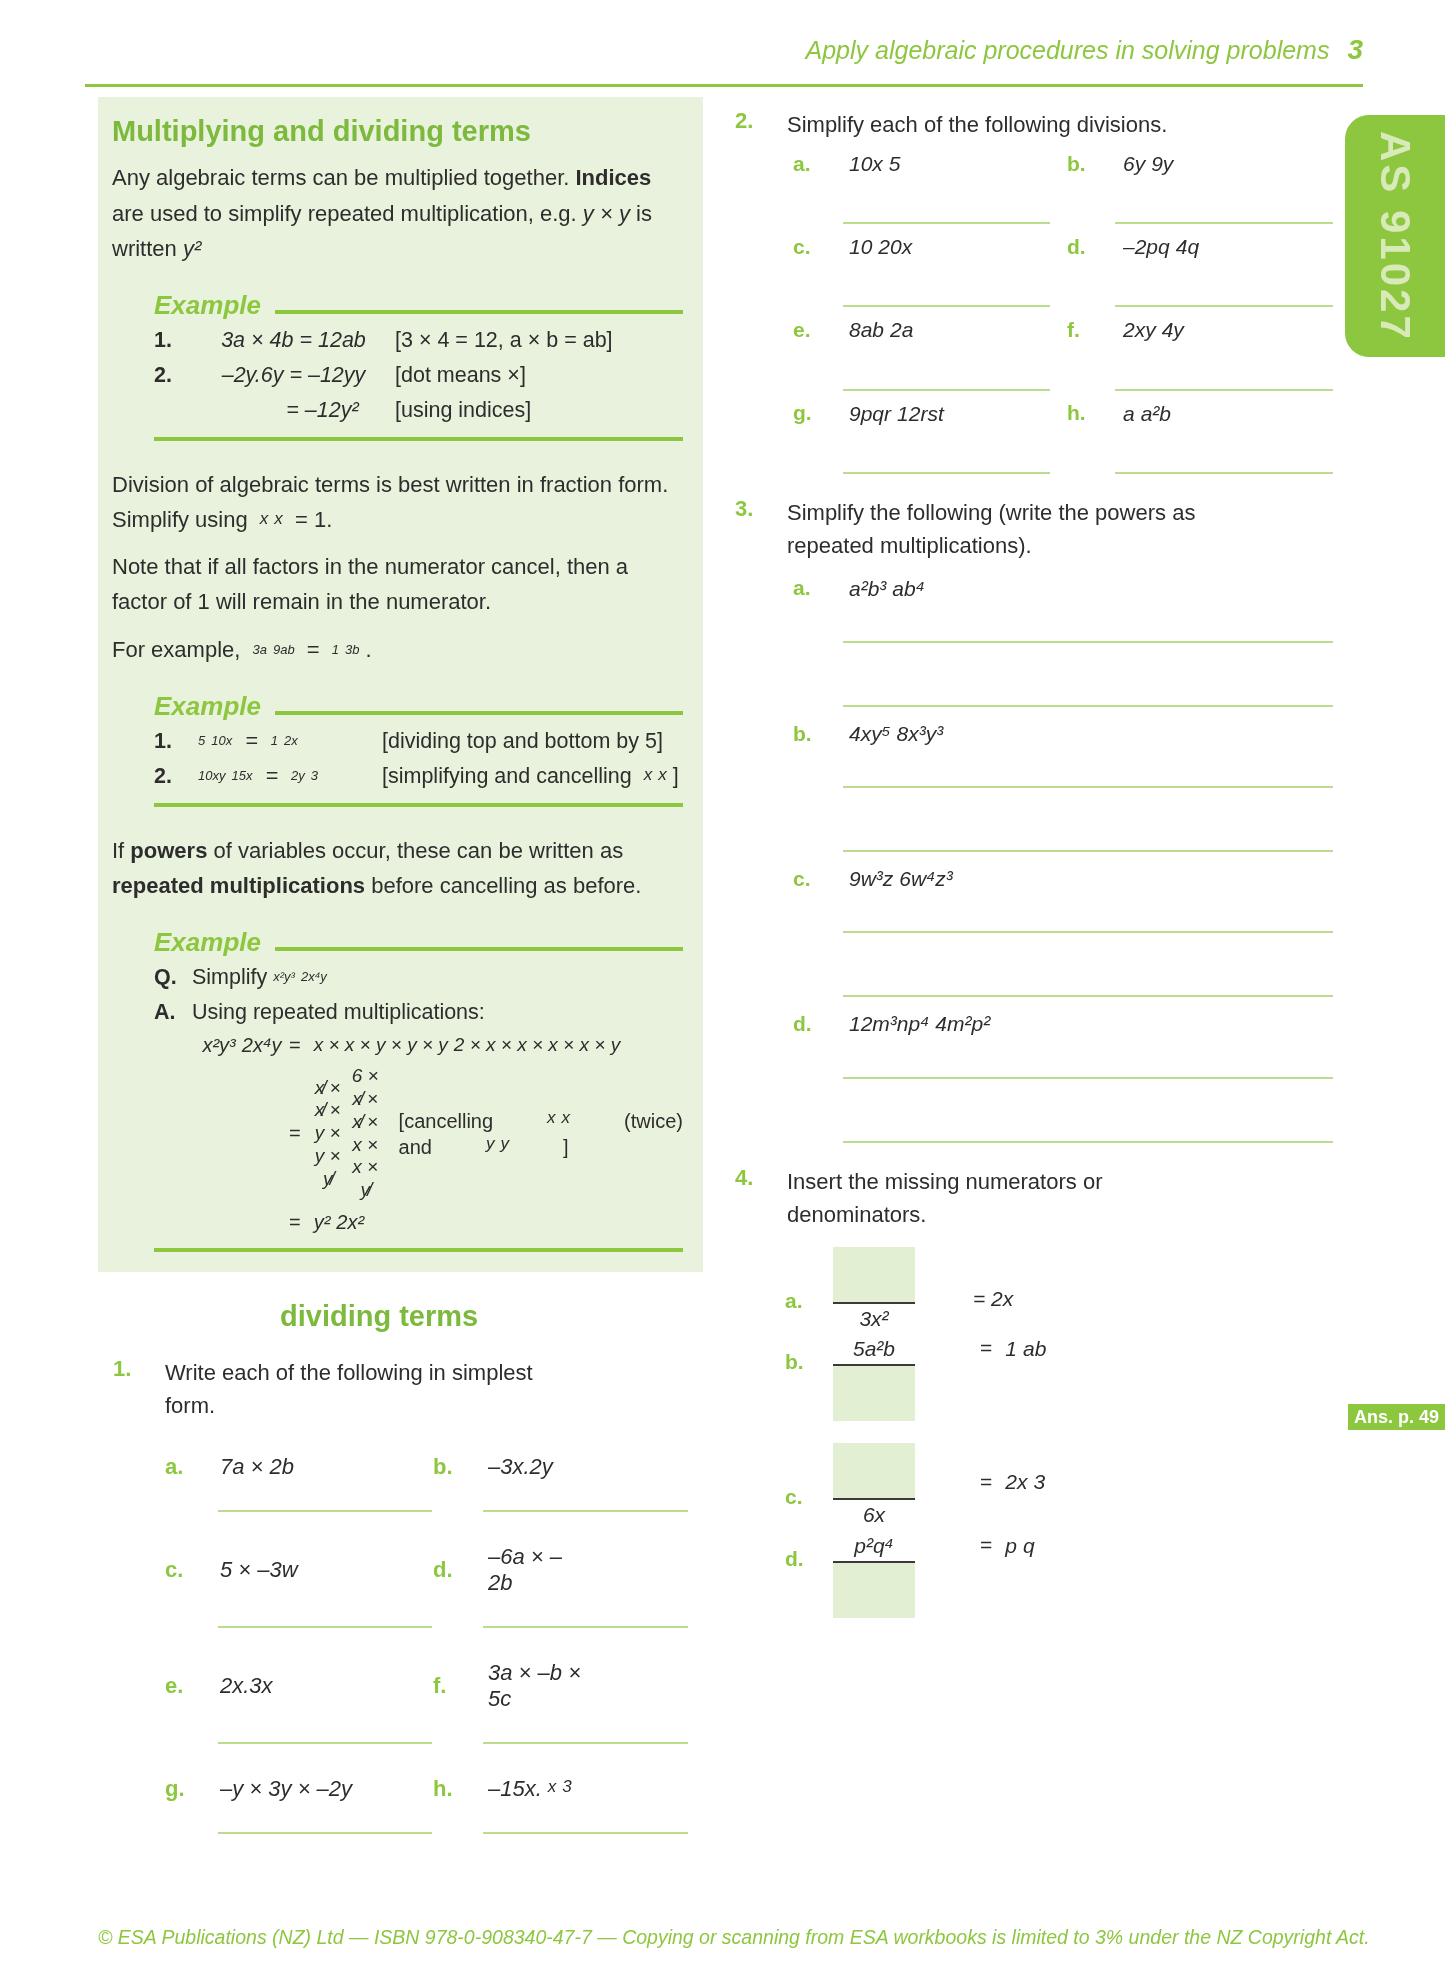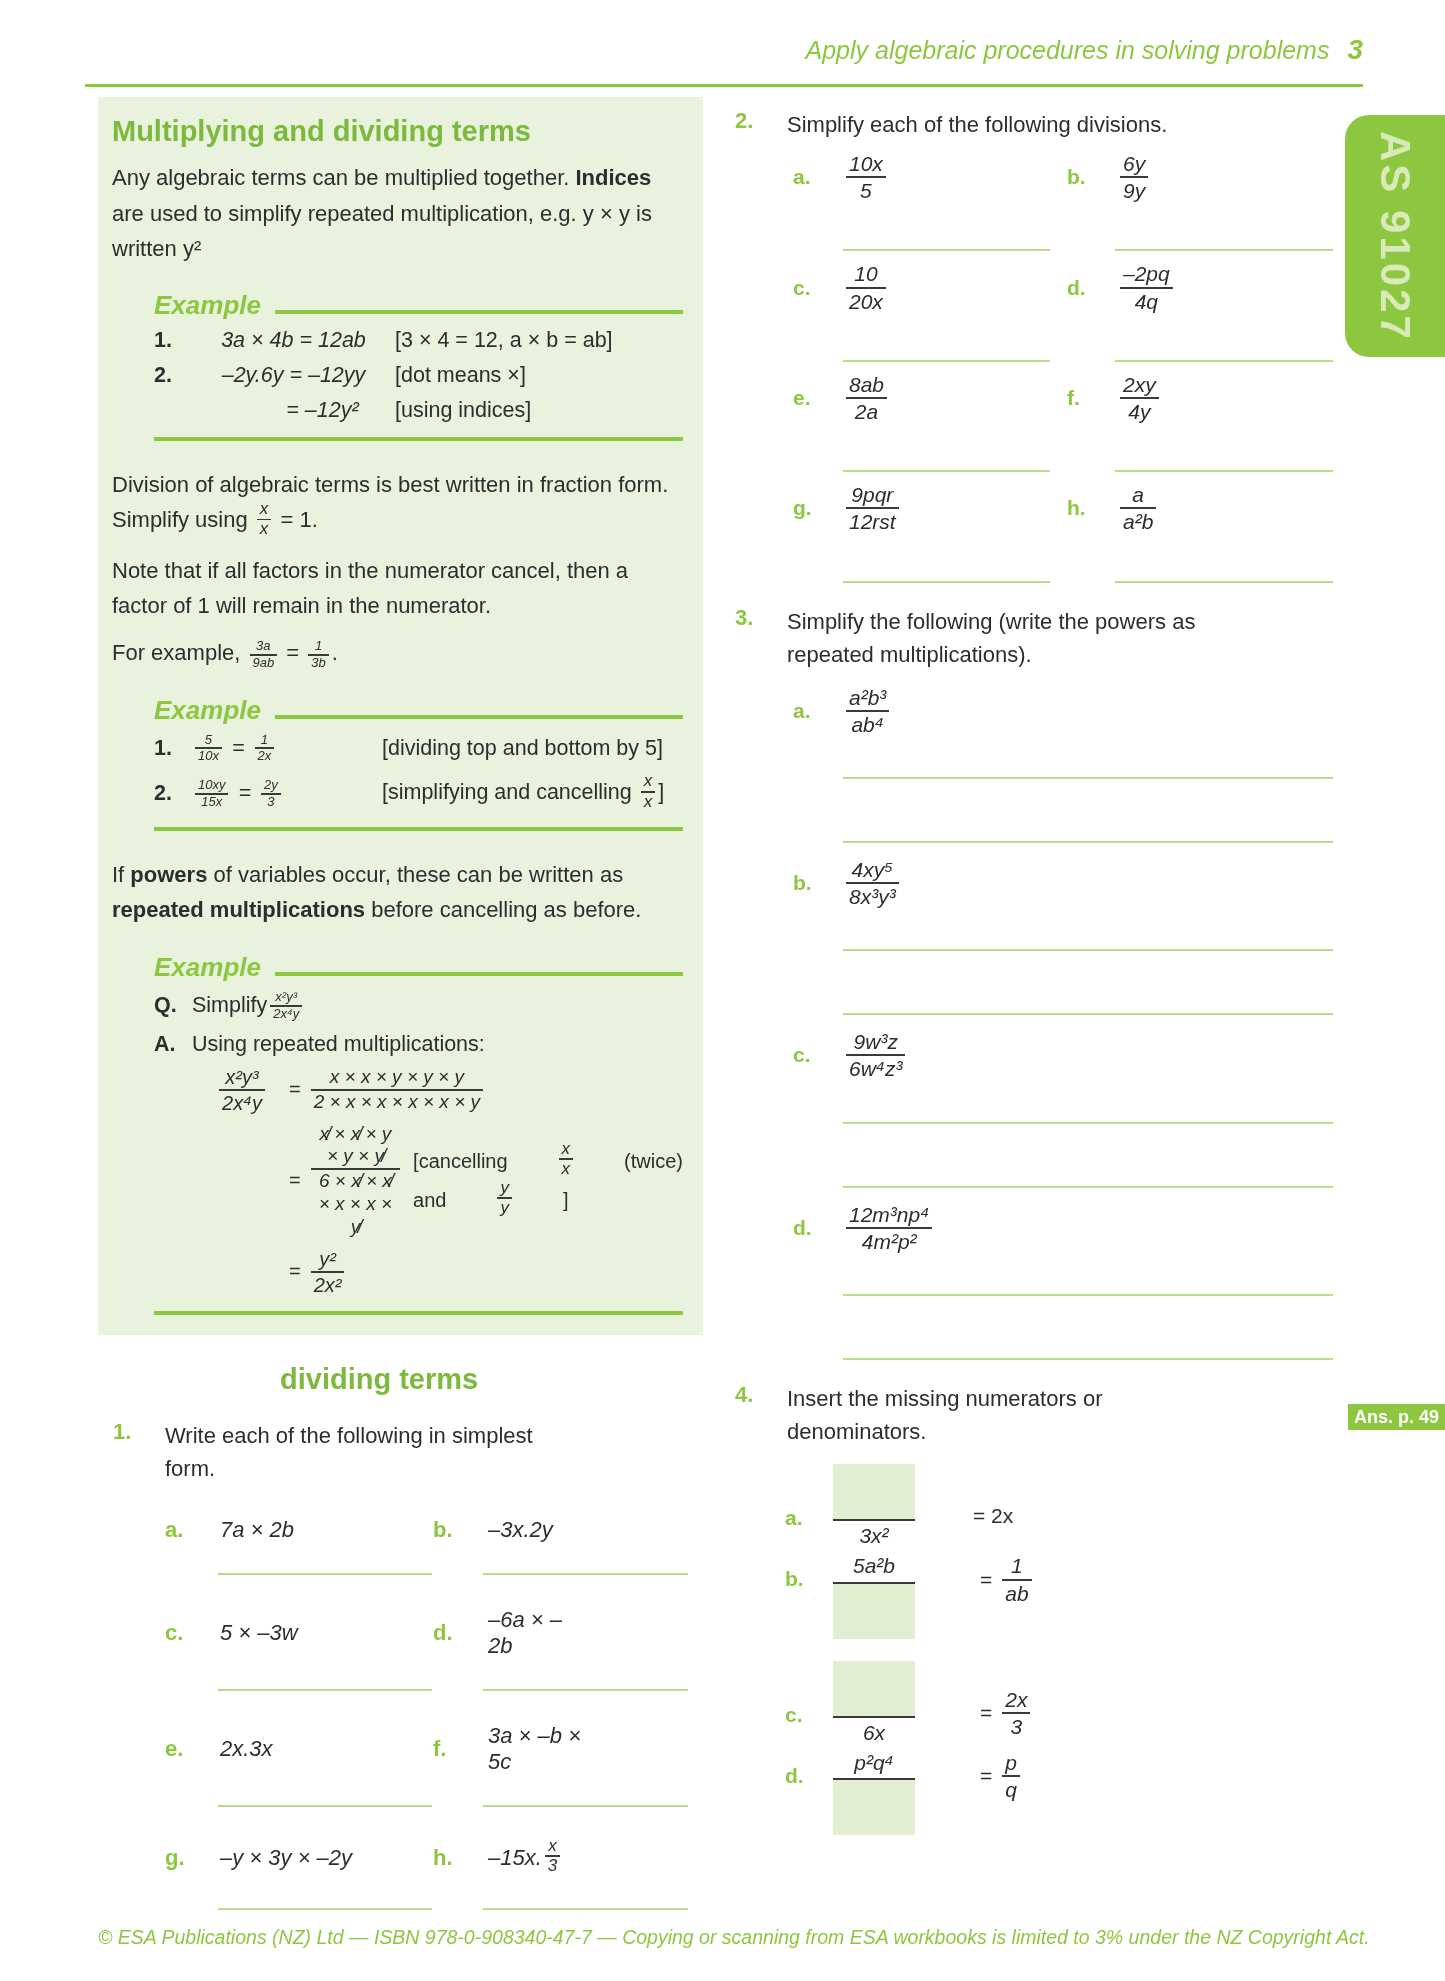--- a/index.html
+++ b/index.html
@@ -15,23 +15,23 @@
   .page-header .pgnum{font-weight:bold;font-size:28px;margin-left:18px;font-style:italic;}
   .header-rule{position:absolute;top:84px;left:85px;width:1278px;height:3px;background:var(--accent);}
   
   .col-left{position:absolute;left:98px;top:97px;width:484px;}
   .col-right{position:absolute;left:735px;top:108px;width:598px;}
   
   .theory-box{background:var(--boxbg);padding:16px 20px 20px 14px;box-sizing:border-box;width:605px;}
   .box-title{color:var(--heading);font-size:29px;font-weight:bold;margin:2px 0 12px 0;line-height:1.15;}
   .para{font-size:22px;line-height:1.6;}
   .para{margin-top:12px;}
-  .m{}
-  
-  .frac{display:inline-flex;flex-direction:column;align-items:center;vertical-align:middle;
+  .m{font-style:italic;}
+  
+  .frac{display:inline-flex;flex-direction:row;align-items:center;vertical-align:middle;
     text-align:center;font-style:italic;line-height:1.2;margin:0 3px;}
   .frac .num,.frac .den{padding:0 3px;display:block;}
   .fbar{align-self:stretch;height:2px;background:#3a3a3a;}
   .frac.inline{font-size:17px;line-height:1.1;transform:translateY(-2px);}
   .frac.inline .fbar{height:1.5px;}
   .frac.mid{font-size:13px;line-height:1.15;}
   
   .example{margin:26px 0 0 42px;font-size:21.5px;}
   .ex-head{display:flex;align-items:flex-end;}
   .ex-label{color:var(--accent);font-weight:bold;font-style:italic;font-size:26px;line-height:1;}

